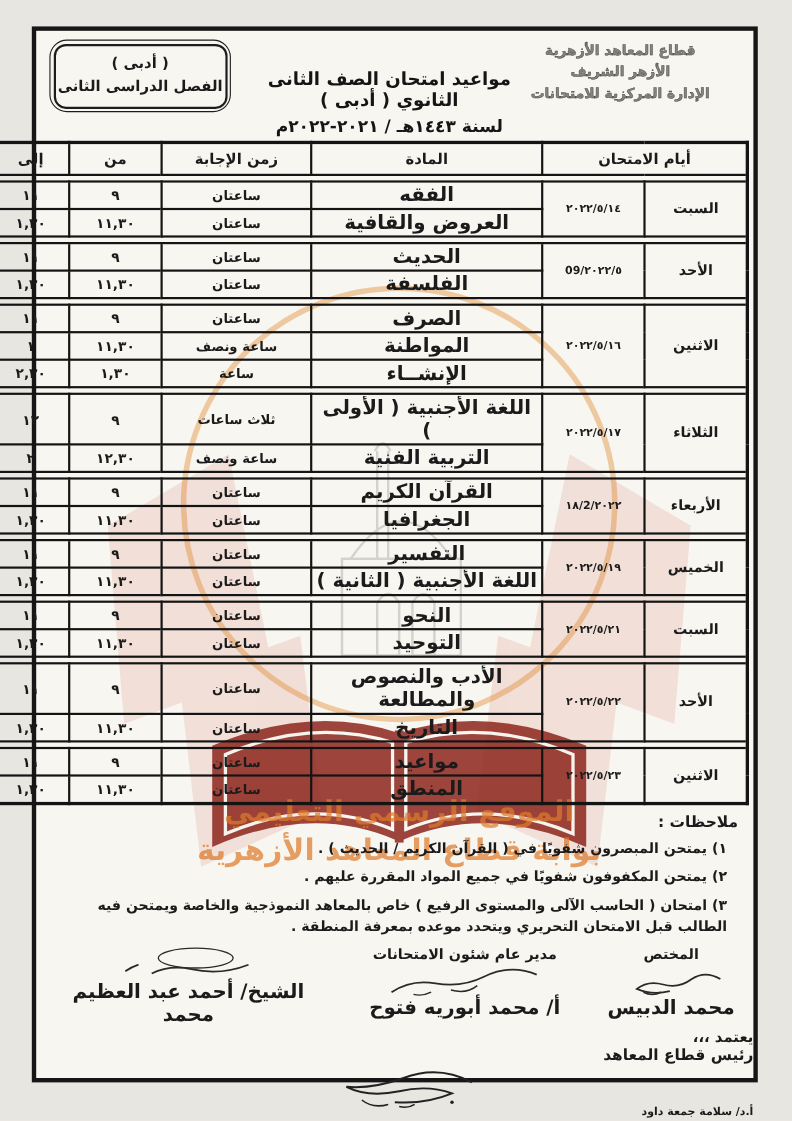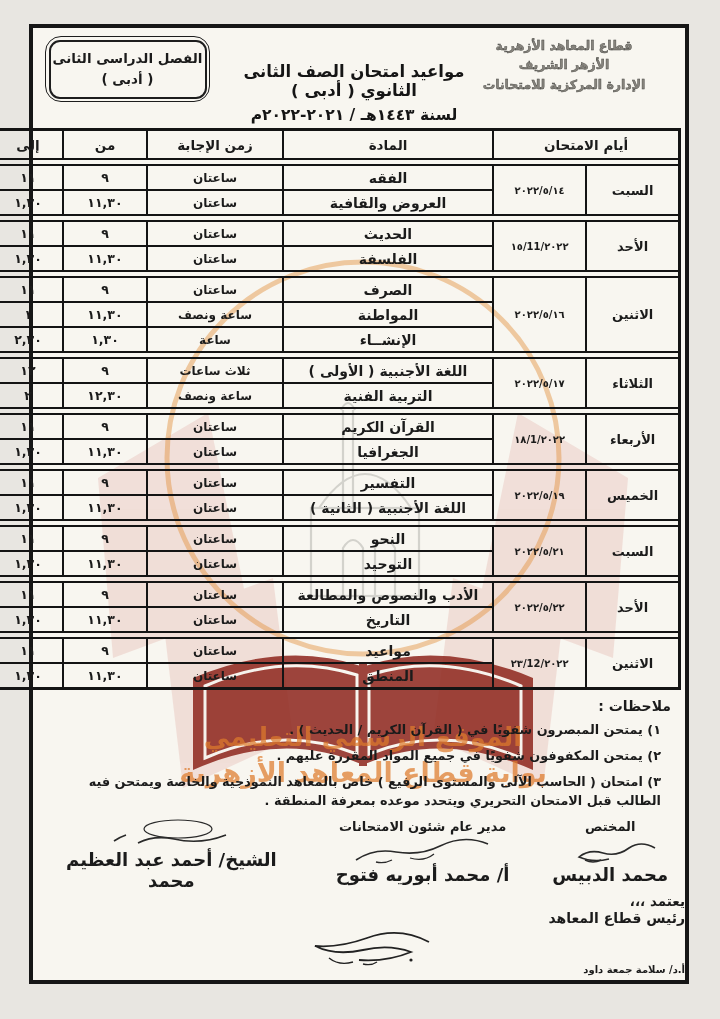--- a/index.html
+++ b/index.html
@@ -44,21 +44,21 @@
     width:650px;margin:0 4px;border-collapse:collapse;
     border:3.5px solid #141414;table-layout:fixed;background:transparent;
   }
   table.exams th,table.exams td{
     border:2px solid #141414;text-align:center;vertical-align:middle;
     font-weight:700;padding:1px 3px;overflow:hidden;
   }
   table.exams th{height:25px;font-size:13.5px;}
   td.c-day{font-size:13px;width:84px;}
   td.c-date{font-size:10px;width:94px;}
-  td.c-subj{font-size:14px;width:202px;}
+  td.c-subj{font-size:18px;width:202px;border-radius:12px;}
   td.c-dur{font-size:12px;width:128px;}
   td.c-from{font-size:12.5px;width:76px;}
   td.c-to{font-size:12.5px;width:62px;}
   tr.exam-row td{height:21px;}
   tr.spacer-row td{
     height:4px;padding:0;border-left:none;border-right:none;
     border-top:2.5px solid #141414;border-bottom:2.5px solid #141414;
   }
   
   .notes{padding:6px 14px 0 14px;}
@@ -121,22 +121,22 @@
         <div>قطاع المعاهد الأزهرية</div>
         <div>الأزهر الشريف</div>
         <div>الإدارة المركزية للامتحانات</div>
       </div>
       <div class="title-block">
         <div class="t1">مواعيد امتحان الصف الثانى الثانوي ( أدبى )</div>
         <div class="t2">لسنة ١٤٤٣هـ / ٢٠٢١-٢٠٢٢م</div>
       </div>
       <div class="term-box">
         <div class="inner">
+          <div>( أدبى )</div>
           <div>الفصل الدراسى الثانى</div>
-          <div>( أدبى )</div>
         </div>
       </div>
     </div>
 
     <table class="exams">
       <thead>
         <tr>
           <th colspan="2" style="width:178px">أيام الامتحان</th>
           <th style="width:202px">المادة</th>
           <th style="width:128px">زمن الإجابة</th>
@@ -167,21 +167,21 @@
           </tr>
         </tbody>
         <tbody>
           <tr class="spacer-row">
             <td colspan="6"></td>
           </tr>
         </tbody>
         <tbody>
           <tr class="exam-row">
             <td class="c-day" rowspan="2">الأحد</td>
-            <td class="c-date" rowspan="2">٢٠٢٢/11/١٥</td>
+            <td class="c-date" rowspan="2">٢٠٢٢/٥/09</td>
             <td class="c-subj">الحديث</td>
             <td class="c-dur">ساعتان</td>
             <td class="c-from">٩</td>
             <td class="c-to">١١</td>
           </tr>
           <tr class="exam-row">
             <td class="c-subj">الفلسفة</td>
             <td class="c-dur">ساعتان</td>
             <td class="c-from">١١,٣٠</td>
             <td class="c-to">١,٣٠</td>
@@ -236,21 +236,21 @@
           </tr>
         </tbody>
         <tbody>
           <tr class="spacer-row">
             <td colspan="6"></td>
           </tr>
         </tbody>
         <tbody>
           <tr class="exam-row">
             <td class="c-day" rowspan="2">الأربعاء</td>
-            <td class="c-date" rowspan="2">٢٠٢٢/1/١٨</td>
+            <td class="c-date" rowspan="2">٢٠٢٢/2/١٨</td>
             <td class="c-subj">القرآن الكريم</td>
             <td class="c-dur">ساعتان</td>
             <td class="c-from">٩</td>
             <td class="c-to">١١</td>
           </tr>
           <tr class="exam-row">
             <td class="c-subj">الجغرافيا</td>
             <td class="c-dur">ساعتان</td>
             <td class="c-from">١١,٣٠</td>
             <td class="c-to">١,٣٠</td>
@@ -320,21 +320,21 @@
           </tr>
         </tbody>
         <tbody>
           <tr class="spacer-row">
             <td colspan="6"></td>
           </tr>
         </tbody>
         <tbody>
           <tr class="exam-row">
             <td class="c-day" rowspan="2">الاثنين</td>
-            <td class="c-date" rowspan="2">٢٠٢٢/12/٢٣</td>
+            <td class="c-date" rowspan="2">٢٠٢٢/٥/٢٣</td>
             <td class="c-subj">مواعيد</td>
             <td class="c-dur">ساعتان</td>
             <td class="c-from">٩</td>
             <td class="c-to">١١</td>
           </tr>
           <tr class="exam-row">
             <td class="c-subj">المنطق</td>
             <td class="c-dur">ساعتان</td>
             <td class="c-from">١١,٣٠</td>
             <td class="c-to">١,٣٠</td>

